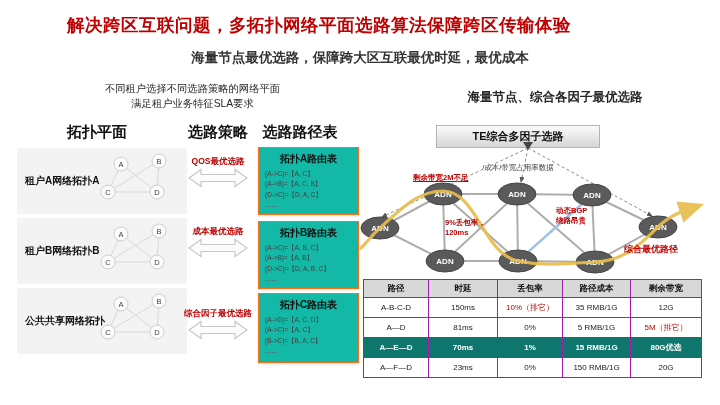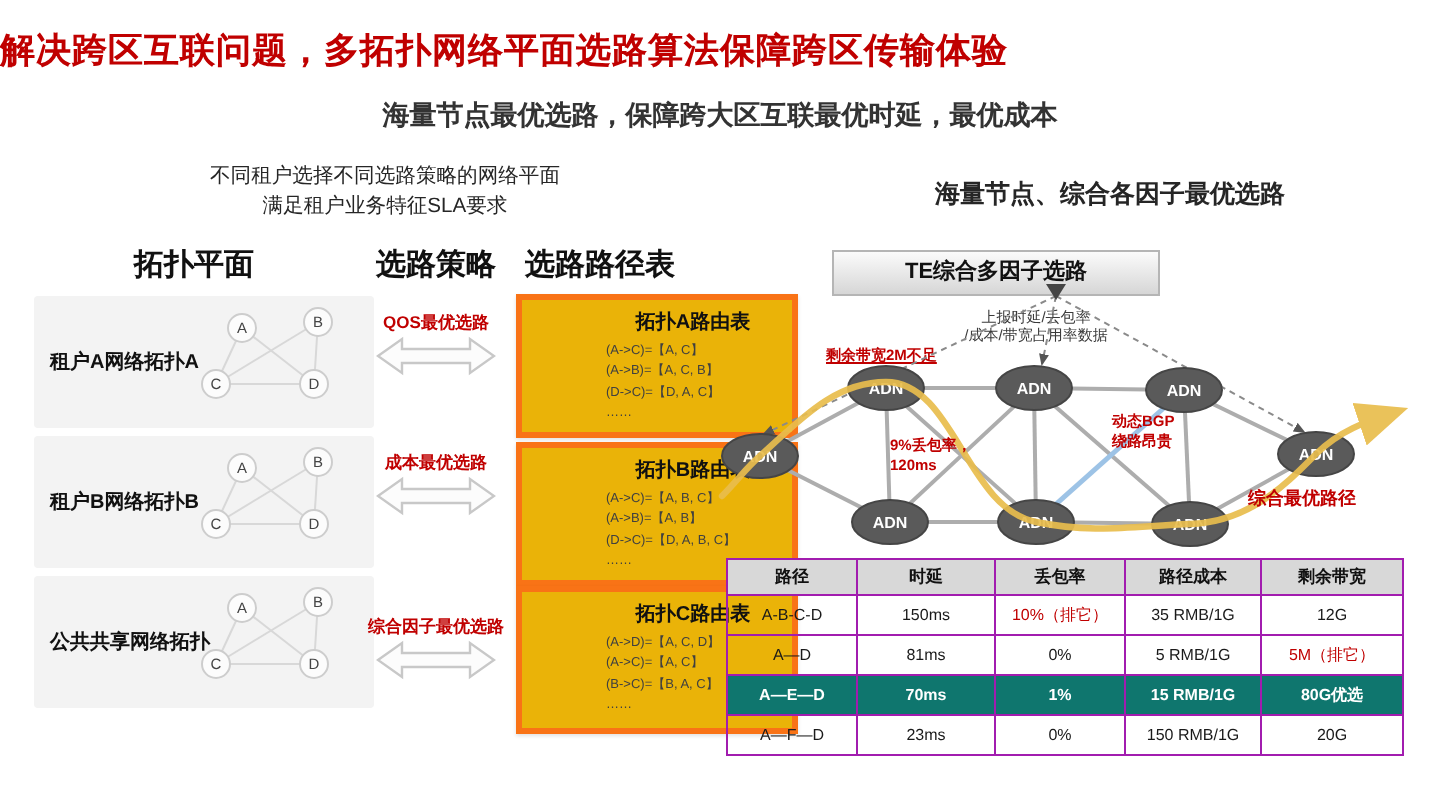--- a/index.html
+++ b/index.html
@@ -1,35 +1,35 @@
 <!DOCTYPE html>
 <html><head>
 <meta charset="utf-8">
 <style>
   html,body { margin:0; padding:0; background:#ffffff; }
   .slide {
     position:relative; width:720px; height:405px; background:#fff;
     font-family:"Liberation Sans","DejaVu Sans",sans-serif; color:#1a1a1a; overflow:hidden;
   }
   .abs { position:absolute; }
-  .title { top:13px; left:0; width:571px; text-align:left; font-size:17.5px; font-weight:bold; color:#c00000; letter-spacing:0.5px; }
+  .title { top:13px; left:0; width:571px; text-align:right; font-size:17.5px; font-weight:bold; color:#c00000; letter-spacing:0.5px; }
   .subtitle { top:49px; left:0; width:720px; text-align:center; font-size:13.5px; font-weight:bold; color:#333; }
   .intro-left { top:81px; left:85px; width:215px; text-align:center; font-size:10.3px; color:#262626; line-height:1.5; }
   .intro-right { top:89px; left:420px; width:270px; text-align:center; font-size:12.5px; font-weight:bold; color:#262626; }
   .colhead { top:123px; width:90px; text-align:center; font-size:15px; font-weight:bold; color:#111; }
   .topo-box { left:17px; width:170px; height:66px; background:#f3f3f3; border-radius:2px; }
   .topo-label { position:absolute; left:8px; top:50%; transform:translateY(-50%); font-size:10px; font-weight:bold; color:#111; }
   .topo-graph { position:absolute; left:0; top:0; }
   .gnode { fill:#fcfcfc; stroke:#cdcdcd; stroke-width:1; }
   .gtext { font-size:7.5px; fill:#444; text-anchor:middle; }
   .strategy-label { left:168px; width:100px; text-align:center; font-size:8.5px; font-weight:bold; color:#c00000; }
-  .route-card { left:258px; width:99px; background:#eab308; border:3px solid #f97316; box-shadow:0 1px 2px rgba(0,0,0,0.12);padding-left:36px; }
+  .route-card { left:258px; width:99px; background:#14b8a6; border:1px solid #f97316; box-shadow:0 1px 2px rgba(0,0,0,0.12); }
   .route-title { text-align:center; font-size:10px; font-weight:bold; margin-top:4px; color:#111; }
   .route-entries { margin:3px 0 0 6px; font-size:6.5px; color:#404040; line-height:1.6; }
-  .te-bar { left:416px; top:125px; width:162px; height:21px; background:linear-gradient(#fbfbfb,#d6d6d6);
+  .te-bar { left:436px; top:125px; width:162px; height:21px; background:linear-gradient(#fbfbfb,#d6d6d6);
     border:1px solid #b5b5b5; text-align:center; line-height:21px; font-size:11px; font-weight:bold; color:#111; }
   .report-line { left:433px; width:170px; text-align:center; font-size:7.5px; color:#3a3a3a; }
   .warn { left:413px; top:173px; width:160px; text-align:left; font-size:7.5px; font-weight:bold; color:#c00000; text-decoration:underline; }
   .adn-note { font-size:7.5px; font-weight:bold; color:#c00000; white-space:pre-line; line-height:1.35; }
   .net-svg { left:355px; top:140px; }
   .ntext { font-size:8px; font-weight:bold; fill:#fff; text-anchor:middle; }
   .rt-table { position:absolute; left:363px; top:279px; border-collapse:collapse; table-layout:fixed; }
   .rt-table th, .rt-table td { border:1px solid #a21caf; text-align:center; padding:0; overflow:hidden; white-space:nowrap; }
   .rt-table th { background:#d8d8d8; font-size:8.5px; height:17px; font-weight:bold; color:#111; }
   .rt-table td { font-size:8px; height:19px; color:#1a1a1a; }
@@ -152,21 +152,20 @@
     <div class="route-title">拓扑C路由表</div>
     <div class="route-entries">
       <div>(A-&gt;D)=【A, C, D】</div>
       <div>(A-&gt;C)=【A, C】</div>
       <div>(B-&gt;C)=【B, A, C】</div>
       <div>……</div>
     </div>
   </div>
 
   <div class="abs te-bar">TE综合多因子选路</div>
-  <div class="abs report-line" style="top:154px">上报时延/丢包率</div>
   <div class="abs report-line" style="top:163px">/成本/带宽占用率数据</div>
   <div class="abs warn">剩余带宽2M不足</div>
 
   <svg class="abs net-svg" width="365" height="150" viewBox="0 0 365 150">
     <defs>
       <marker id="ay" markerWidth="9" markerHeight="9" refX="6" refY="3.5" orient="auto">
           <path d="M0,0 L8,3.5 L0,7 Z" fill="#e9bd4d"></path>
         </marker>
       <marker id="ag" markerWidth="7" markerHeight="7" refX="5" refY="2.5" orient="auto">
           <path d="M0,0 L6,2.5 L0,5 Z" fill="#555"></path>

